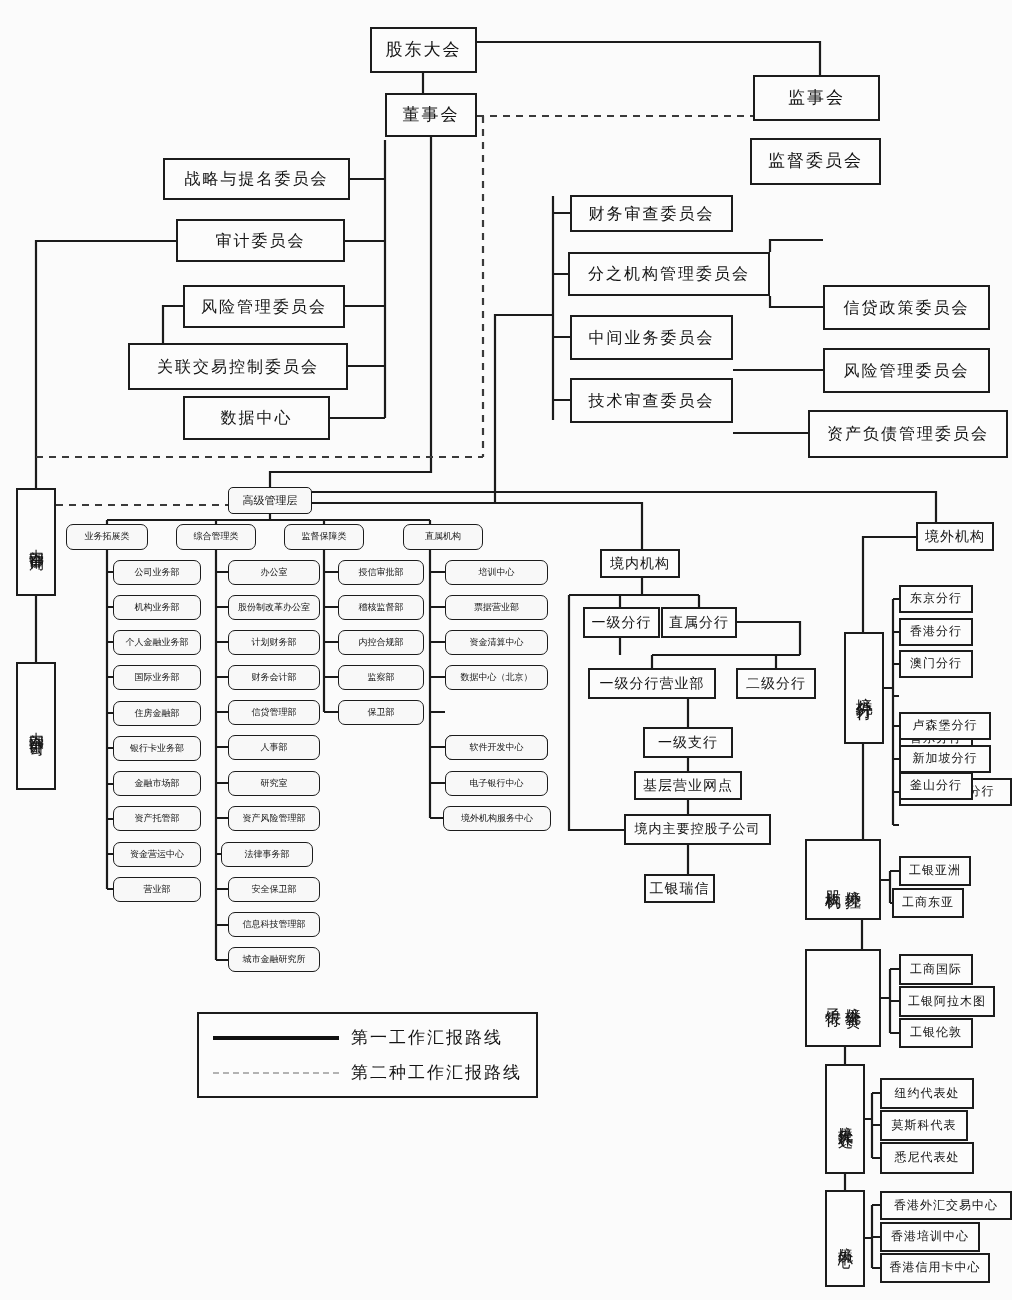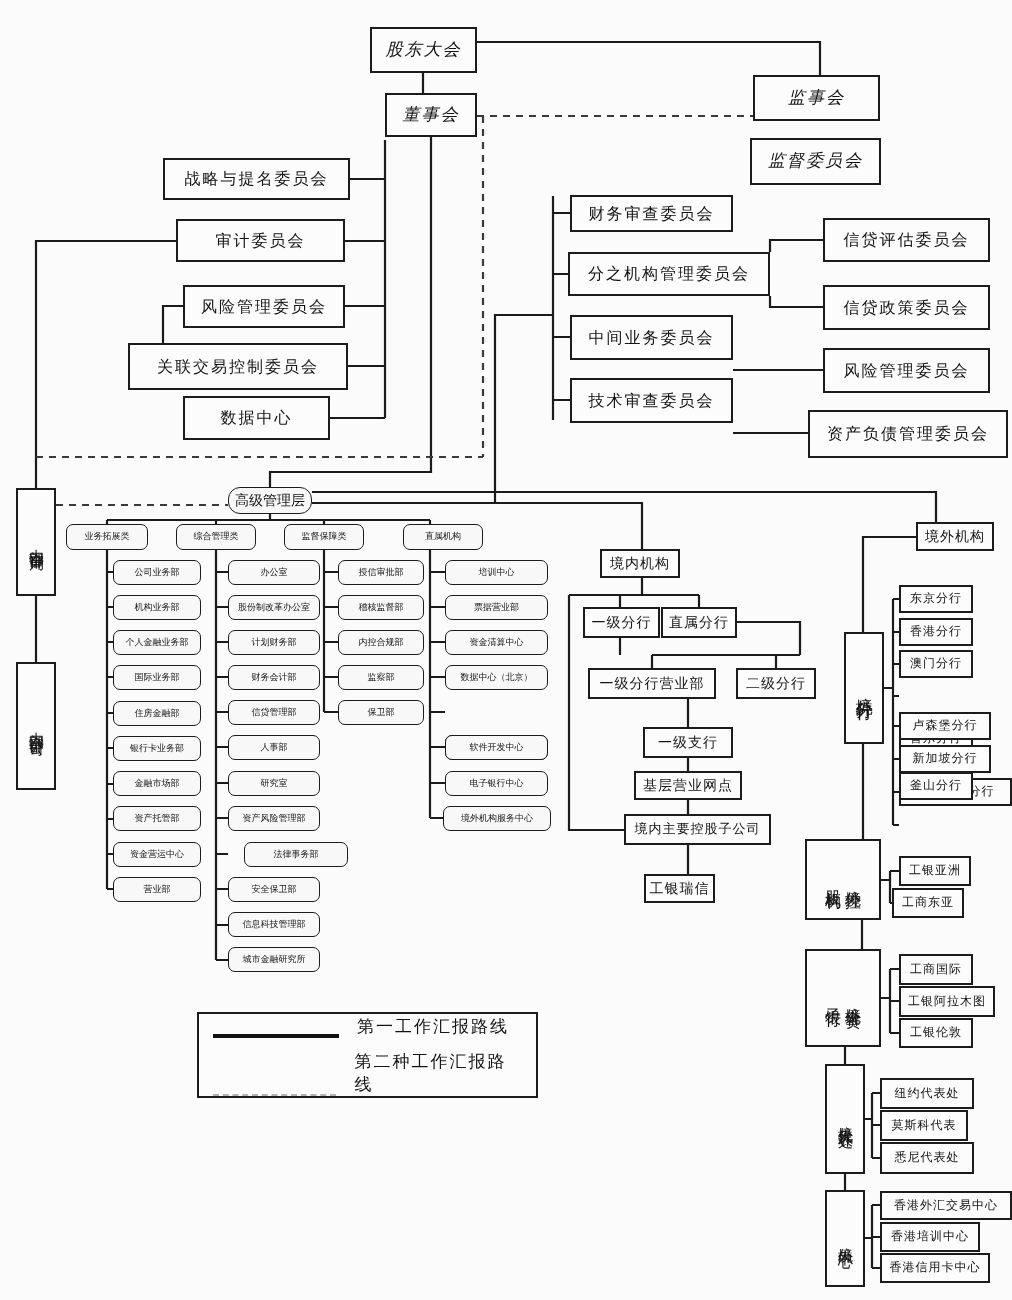--- a/index.html
+++ b/index.html
@@ -2,30 +2,30 @@
 <html><head>
 <meta charset="utf-8">
 <style>
   html,body{margin:0;padding:0;background:#ffffff;}
   .stage{position:relative;width:1012px;height:1300px;background:#fbfbfb;overflow:hidden;
          font-family:"Liberation Serif","DejaVu Serif",serif;color:#141414;}
   .wires{position:absolute;left:0;top:0;width:1012px;height:1300px;}
   .box{position:absolute;box-sizing:border-box;border:2px solid #1c1c1c;background:#fcfcfc;
        display:flex;align-items:center;justify-content:center;text-align:center;
        font-size:16px;letter-spacing:2px;line-height:1.1;z-index:2;}
-  .lg{font-size:17px;font-style:italic;}
+  .lg{font-size:17px;}
   .md{font-size:14px;letter-spacing:1px;}
   .ch{font-size:12px;letter-spacing:1px;}
   .hdr{font-size:9px;letter-spacing:0;border-width:1.5px;border-radius:7px;background:#f8f8f8;}
   .sm{font-size:9px;letter-spacing:0;border-width:1.5px;border-radius:7px;background:#f8f8f8;}
   .vbox{writing-mode:vertical-rl;text-orientation:upright;white-space:pre;
         letter-spacing:2px;line-height:1.25;font-size:15px;}
   .legend{position:absolute;box-sizing:border-box;border:2px solid #1c1c1c;background:#fcfcfc;
           display:flex;flex-direction:column;justify-content:center;gap:12px;padding:10px 14px;z-index:2;}
-  .lg-row{display:flex;align-items:flex-end;gap:18px;}
+  .lg-row{display:flex;align-items:center;gap:12px;}
   .lg-line{width:126px;height:0;}
   .lg-line.solid{border-top:4px solid #111;}
   .lg-line.dashed{border-top:2px dashed #b3b3b3;}
   .lg-label{font-size:17px;letter-spacing:2px;}
 </style>
 </head>
 <body>
 
 <div class="stage">
 
@@ -56,26 +56,25 @@
   <div class="box" style="left:176px;top:219px;width:169px;height:43px">审计委员会</div>
   <div class="box" style="left:183px;top:285px;width:162px;height:43px">风险管理委员会</div>
   <div class="box" style="left:128px;top:343px;width:220px;height:47px">关联交易控制委员会</div>
   <div class="box" style="left:183px;top:396px;width:147px;height:44px">数据中心</div>
 
   <div class="box" style="left:570px;top:195px;width:163px;height:37px">财务审查委员会</div>
   <div class="box" style="left:568px;top:252px;width:202px;height:44px">分之机构管理委员会</div>
   <div class="box" style="left:570px;top:378px;width:163px;height:45px">技术审查委员会</div>
   <div class="box" style="left:570px;top:315px;width:163px;height:45px">中间业务委员会</div>
 
-  <div class="box" style="left:823px;top:218px;width:167px;height:44px">信贷评估委员会</div>
   <div class="box" style="left:823px;top:285px;width:167px;height:45px">信贷政策委员会</div>
   <div class="box" style="left:823px;top:348px;width:167px;height:45px">风险管理委员会</div>
   <div class="box" style="left:808px;top:410px;width:200px;height:48px">资产负债管理委员会</div>
 
-  <div class="box hdr" style="left:228px;top:487px;width:84px;height:27px;font-size:14px;border-radius:12px">高级管理层</div>
+  <div class="box hdr" style="left:228px;top:487px;width:84px;height:27px;font-size:11px;border-radius:5px">高级管理层</div>
 
   <div class="box vbox md" style="left:16px;top:488px;width:40px;height:108px">内部审计局</div>
   <div class="box vbox md" style="left:16px;top:662px;width:40px;height:128px">内部审计公司</div>
 
   <div class="box hdr" style="left:66px;top:524px;width:82px;height:26px">业务拓展类</div>
   <div class="box hdr" style="left:176px;top:524px;width:80px;height:26px">综合管理类</div>
   <div class="box hdr" style="left:284px;top:524px;width:80px;height:26px">监督保障类</div>
   <div class="box hdr" style="left:403px;top:524px;width:80px;height:26px">直属机构</div>
 
   <div class="box sm" style="left:113px;top:560px;width:88px;height:25px">公司业务部</div>
@@ -90,21 +89,21 @@
   <div class="box sm" style="left:113px;top:877px;width:88px;height:25px">营业部</div>
 
   <div class="box sm" style="left:228px;top:560px;width:92px;height:25px">办公室</div>
   <div class="box sm" style="left:228px;top:595px;width:92px;height:25px">股份制改革办公室</div>
   <div class="box sm" style="left:228px;top:630px;width:92px;height:25px">计划财务部</div>
   <div class="box sm" style="left:228px;top:665px;width:92px;height:25px">财务会计部</div>
   <div class="box sm" style="left:228px;top:700px;width:92px;height:25px">信贷管理部</div>
   <div class="box sm" style="left:228px;top:735px;width:92px;height:25px">人事部</div>
   <div class="box sm" style="left:228px;top:771px;width:92px;height:25px">研究室</div>
   <div class="box sm" style="left:228px;top:806px;width:92px;height:25px">资产风险管理部</div>
-  <div class="box sm" style="left:244px;top:842px;width:104px;height:25px">法律事务部</div>
+  <div class="box sm" style="left:221px;top:842px;width:92px;height:25px">法律事务部</div>
   <div class="box sm" style="left:228px;top:877px;width:92px;height:25px">安全保卫部</div>
   <div class="box sm" style="left:228px;top:912px;width:92px;height:25px">信息科技管理部</div>
   <div class="box sm" style="left:228px;top:947px;width:92px;height:25px">城市金融研究所</div>
 
   <div class="box sm" style="left:338px;top:560px;width:86px;height:25px">授信审批部</div>
   <div class="box sm" style="left:338px;top:595px;width:86px;height:25px">稽核监督部</div>
   <div class="box sm" style="left:338px;top:630px;width:86px;height:25px">内控合规部</div>
   <div class="box sm" style="left:338px;top:665px;width:86px;height:25px">监察部</div>
   <div class="box sm" style="left:338px;top:700px;width:86px;height:25px">保卫部</div>
 

